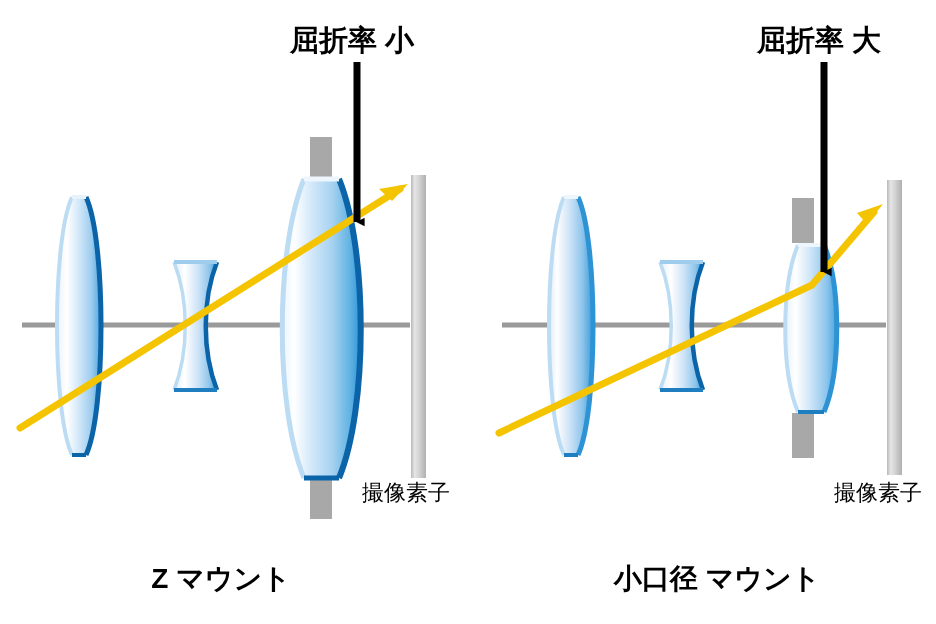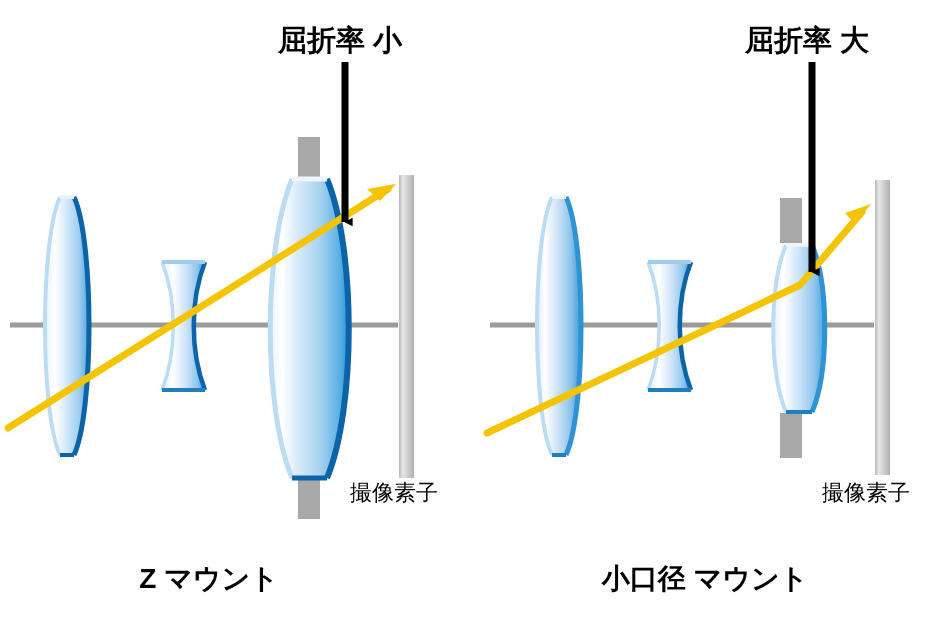--- a/index.html
+++ b/index.html
@@ -10,21 +10,21 @@
   body {
     width: 936px;
     height: 624px;
     background: #ffffff;
     font-family: "Liberation Sans", "DejaVu Sans", sans-serif;
     overflow: hidden;
     position: relative;
   }
   #diagram-root {
     position: absolute;
-    left: 0;
+    left: 12px;
     top: 0;
     width: 856px;
     height: 624px;
   }
   svg.diagram-canvas {
     display: block;
     width: 936px;
     height: 624px;
   }
   .label-text {

